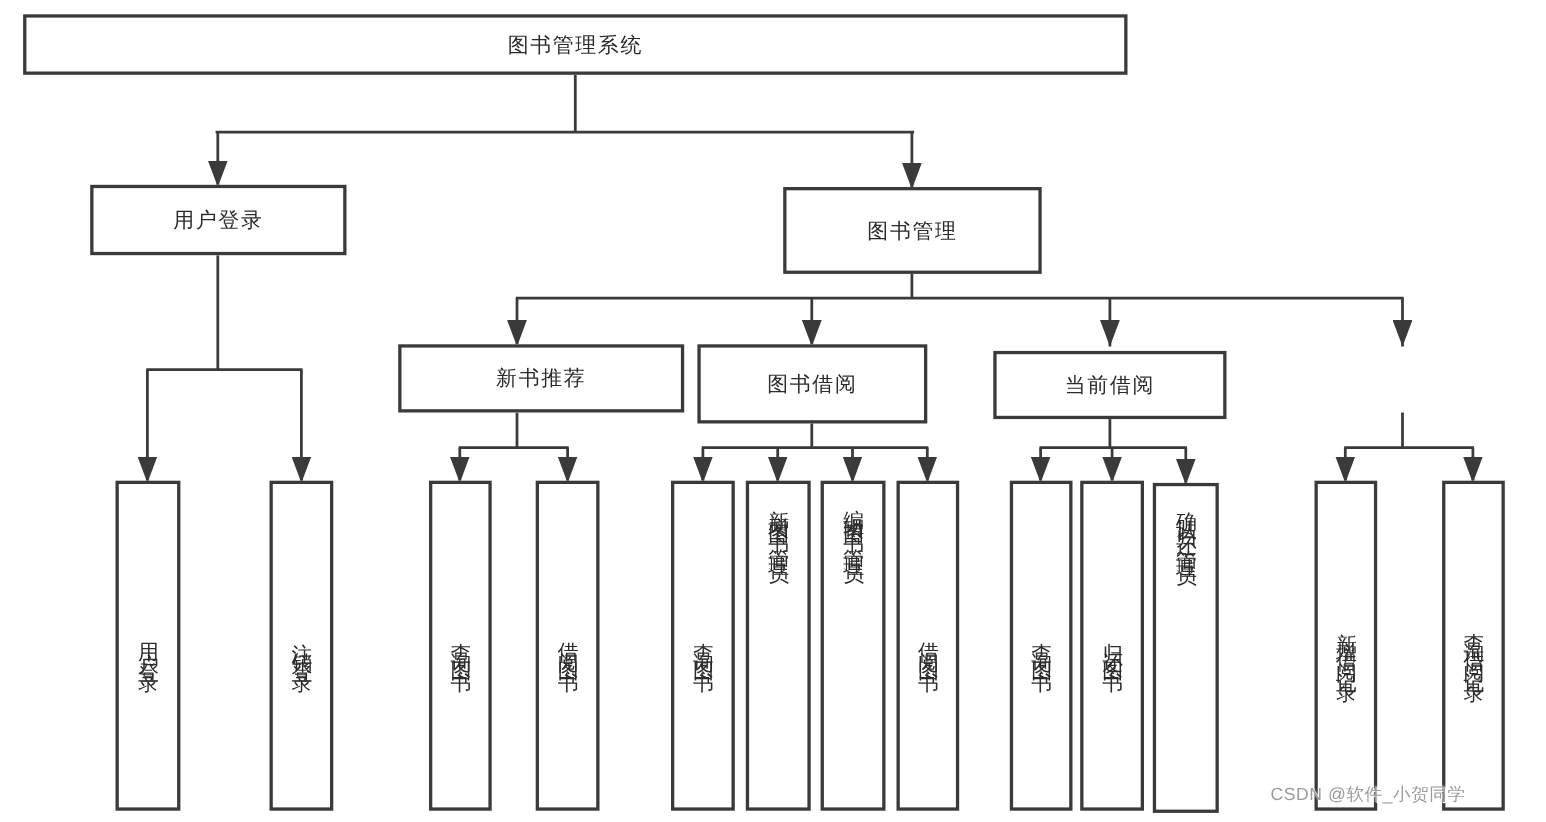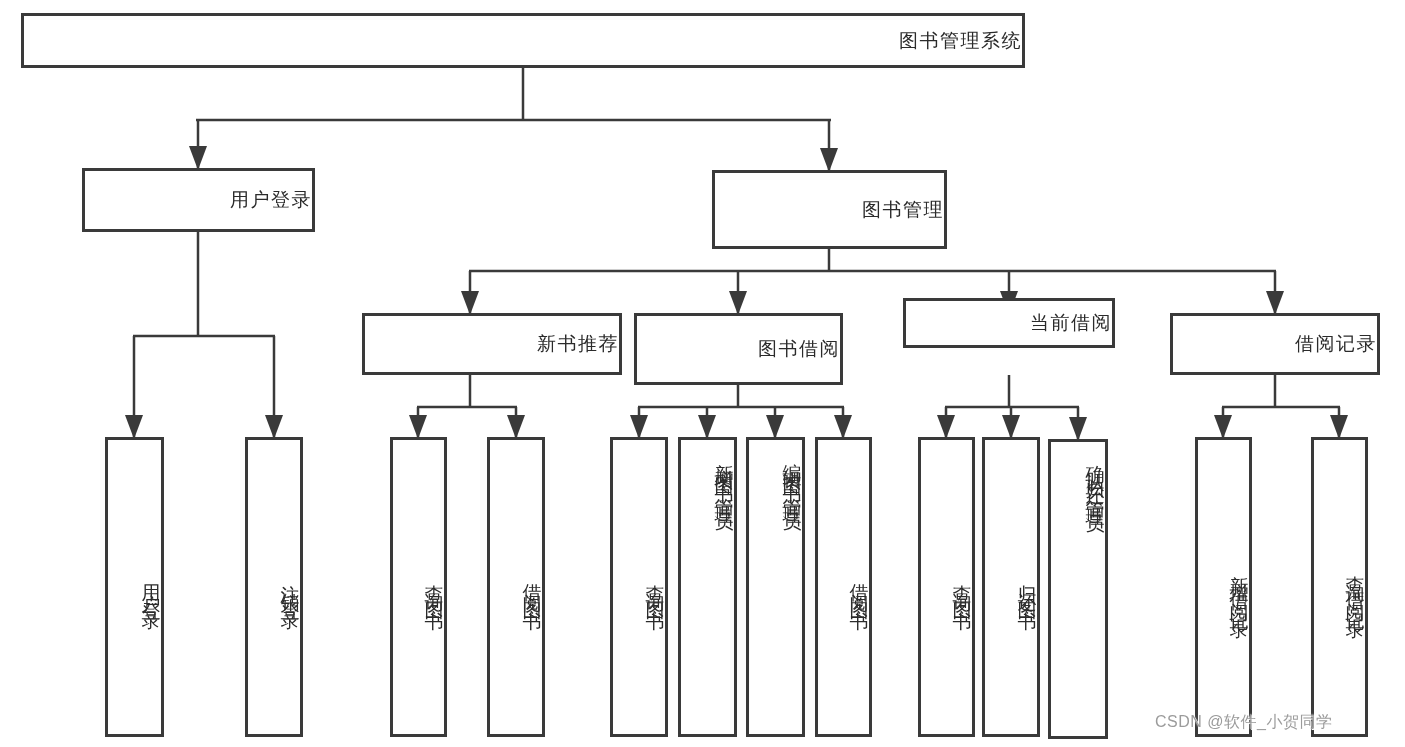--- a/index.html
+++ b/index.html
@@ -18,21 +18,21 @@
     overflow:hidden;
   }
   #wires{position:absolute;left:0;top:0;width:1405px;height:747px;}
   #wires line{stroke:var(--line);stroke-width:2.5;}
   #wires .ah{fill:var(--line);}
   .box{
     position:absolute;
     border:3px solid var(--line);
     background:#fff;
     box-sizing:border-box;
-    display:flex;align-items:center;justify-content:flex-end;
+    display:flex;align-items:center;justify-content:center;
     z-index:1;
   }
   .box.h span{
     font-size:19px;
     letter-spacing:1.5px;
     white-space:nowrap;
   }
   .vtext{
     writing-mode:vertical-rl;
     text-orientation:upright;
@@ -130,25 +130,22 @@
   <div class="box h" style="left:712px;top:170px;width:235px;height:79px">
     <span>图书管理</span>
   </div>
 
   <div class="box h" style="left:362px;top:313px;width:260px;height:62px">
     <span>新书推荐</span>
   </div>
   <div class="box h" style="left:634px;top:313px;width:209px;height:72px">
     <span>图书借阅</span>
   </div>
-  <div class="box h" style="left:903px;top:298px;width:212px;height:50px">
+  <div class="box h" style="left:903px;top:319px;width:212px;height:62px">
     <span>当前借阅</span>
-  </div>
-  <div class="box h" style="left:1170px;top:313px;width:210px;height:62px">
-    <span>借阅记录</span>
   </div>
 
   <div class="box v" style="left:105px;top:437px;width:59px;height:300px">
     <span class="vtext">用户登录</span>
   </div>
   <div class="box v" style="left:245px;top:437px;width:58px;height:300px">
     <span class="vtext">注销登录</span>
   </div>
 
   <div class="box v" style="left:390px;top:437px;width:57px;height:300px">

